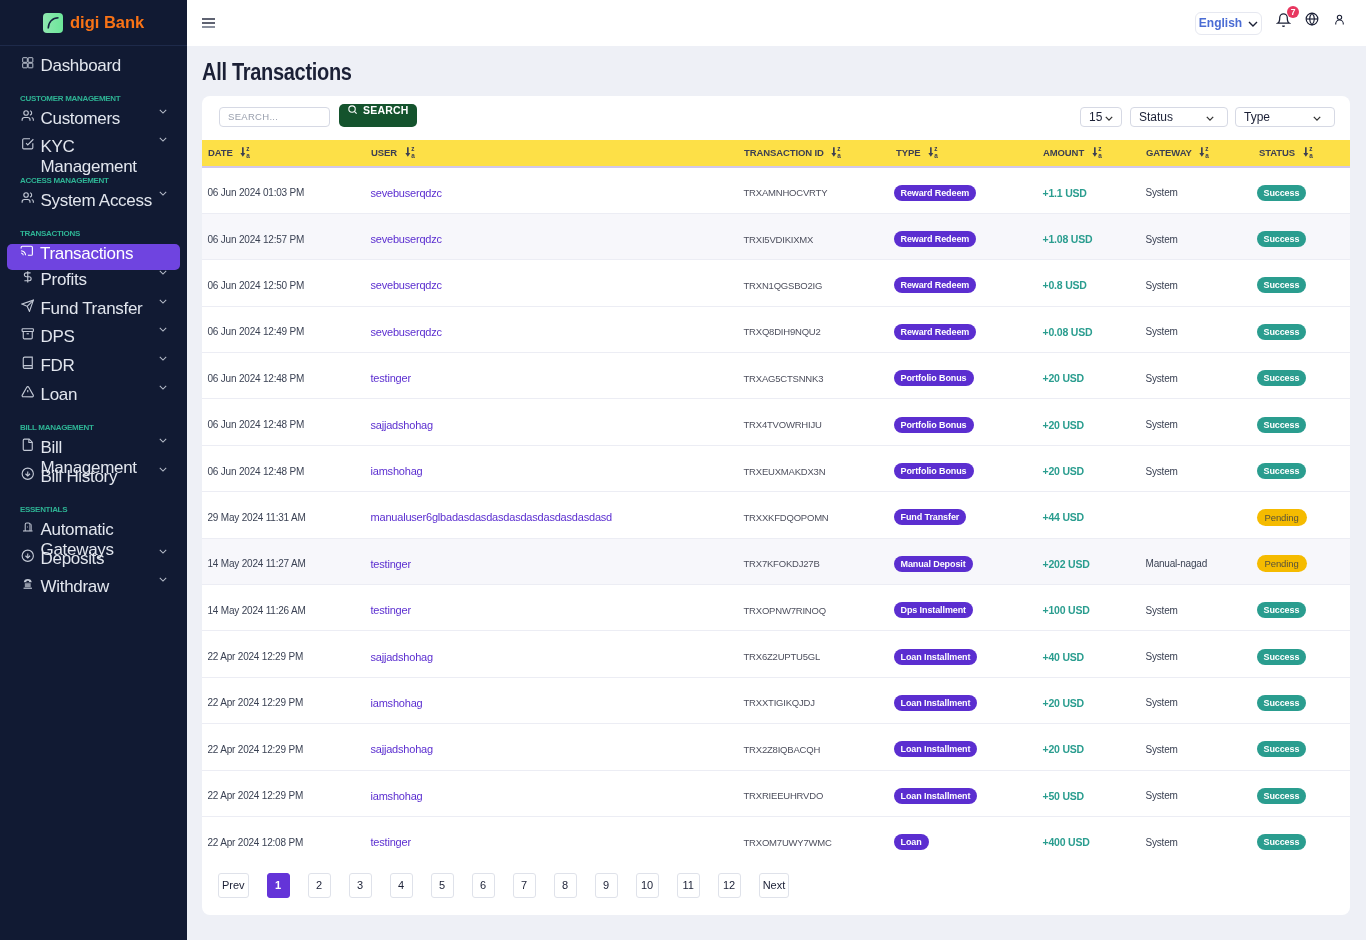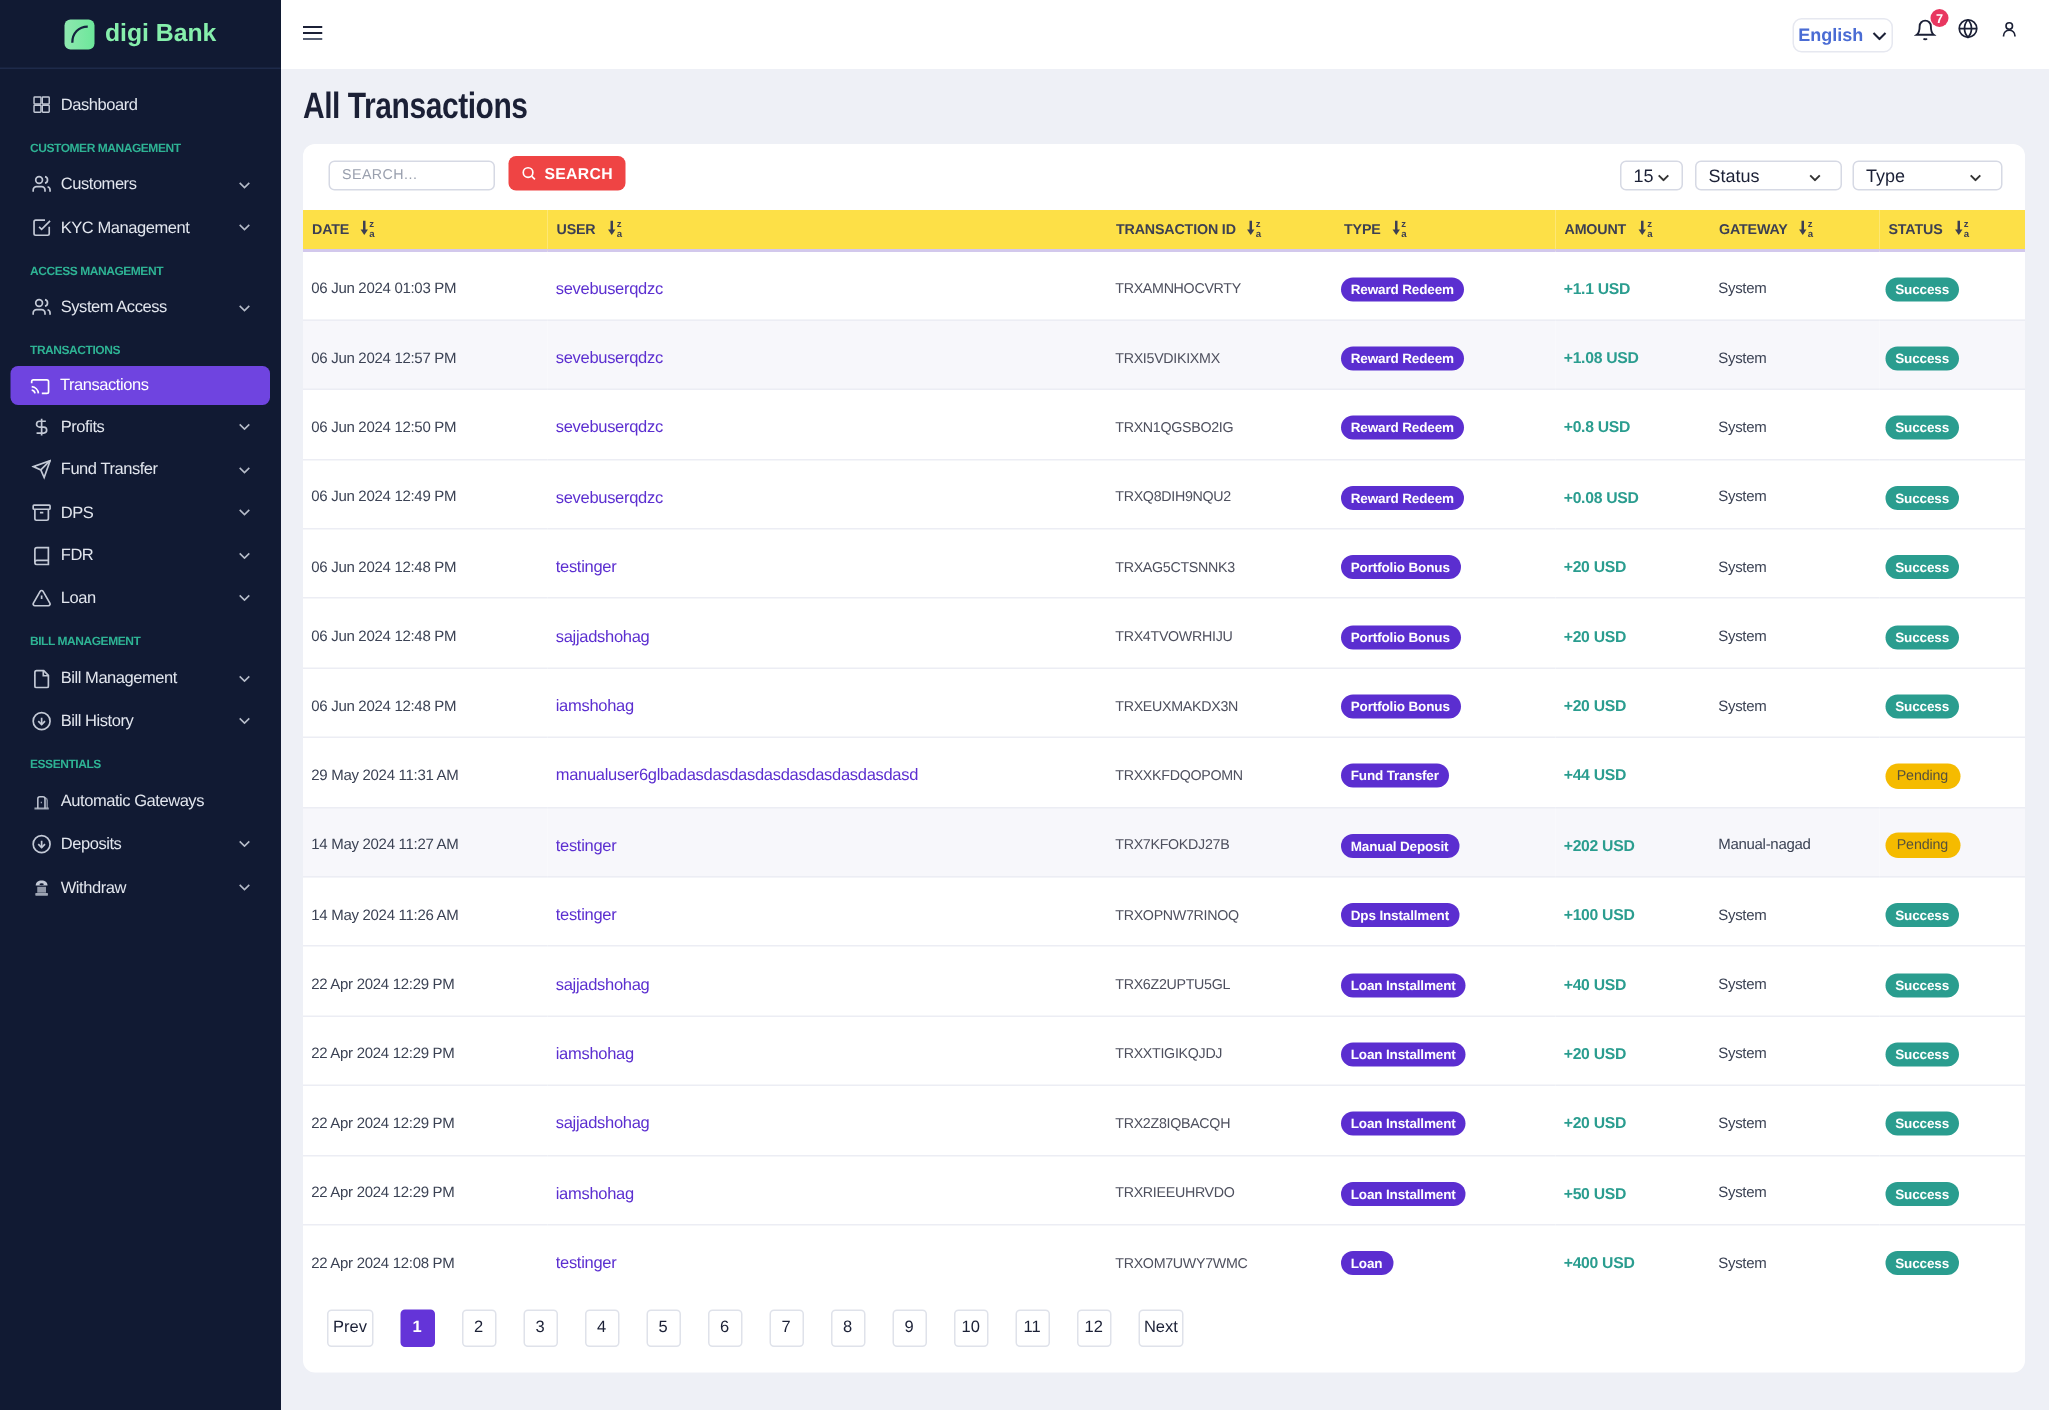--- a/index.html
+++ b/index.html
@@ -5,23 +5,23 @@
 <style>
 * { box-sizing: border-box; margin:0; padding:0; }
 html,body { width:1366px; height:940px; }
 body { font-family:"Liberation Sans",sans-serif; background:#eef0f6; overflow:hidden; }
 
 
 .sidebar { position:fixed; left:0; top:0; width:187px; height:940px; background:#111a33; z-index:5; }
 .logo { height:46px; display:flex; align-items:center; padding-left:43px; border-bottom:1px solid #1e2a4a; }
 .logo-sq { width:20px; height:20px; border-radius:4px; background:linear-gradient(90deg,#8fe8b0,#6ce79a); position:relative; margin-right:7px; }
 .logo-sq svg { position:absolute; left:0; top:0; }
-.logo-text { font-size:16.5px; font-weight:bold; color:#86efac; letter-spacing:0; }
+.logo-text { font-size:16.5px; font-weight:bold; color:#f97316; letter-spacing:0; }
 .nav { padding-top:9.5px; }
-.nav-item { display:flex; align-items:center; height:28.6px; padding:0 20px 0 20.5px; color:#e2e6ee; font-size:11px; letter-spacing:-0.3px; cursor:pointer; }
+.nav-item { display:flex; align-items:flex-start; height:28.6px; padding:0 20px 0 20.5px; color:#e2e6ee; font-size:17px; letter-spacing:-0.3px; cursor:pointer; }
 .nav-item > svg { width:13.5px; height:13.5px; margin-right:6.5px; flex:none; color:#c3c9d6; }
 .nav-item .lbl { flex:1; }
 .nav-item .chev { color:#b6bcc9; display:flex; }
 .nav-sec { font-size:8px; line-height:10px; font-weight:bold; letter-spacing:-0.3px; color:#2eb394; padding:10px 0 4.8px 20px; }
 .nav-active { background:#6f44e0; border-radius:5px; margin:0 7px; padding:0 7px 0 13px; height:26px; color:#fff; }
 .nav-active > svg { color:#fff; }
 
 
 .topbar { position:fixed; left:187px; top:0; right:0; height:46px; background:#fff; z-index:4; display:flex; align-items:center; }
 .burger { margin-left:15px; color:#1b2036; }
@@ -30,21 +30,21 @@
 .lang .chev { color:#1b2036; }
 .icon-btn { position:relative; color:#1b2036; display:flex; }
 .badge7 { position:absolute; top:-6px; right:-8px; background:#e83760; color:#fff; width:12px; height:12px; border-radius:50%; font-size:8.5px; font-weight:bold; display:flex; align-items:center; justify-content:center; }
 
 
 .content { position:absolute; left:187px; top:46px; width:1179px; }
 h1 { font-size:20px; line-height:23px; color:#1b2036; padding:16px 0 11px 15px; letter-spacing:-0.3px; transform:scaleY(1.22); transform-origin:15px 72%; }
 .card { margin:0 16px 0 15px; background:#fff; border-radius:8px; padding-top:8px; height:819px; position:relative; }
 .toolbar { display:flex; align-items:center; padding:0 15px 13px 17px; }
 .search-input { width:111px; height:20px; margin-top:2px; border:1px solid #d6d9e4; border-radius:4px; font-size:9.5px; color:#9aa0ae; padding-left:8px; display:flex; align-items:center; letter-spacing:0.3px; }
-.search-btn { margin-left:9px; height:23px; background:#ef4444; border-radius:5px; color:#fff; font-size:10.5px; font-weight:bold; display:flex; align-items:center; padding:0 8px; gap:5px; letter-spacing:0.2px; }
+.search-btn { margin-left:9px; height:23px; background:#14532d; border-radius:5px; color:#fff; font-size:10.5px; font-weight:bold; display:flex; align-items:flex-start; padding:0 8px; gap:5px; letter-spacing:0.2px; }
 .toolbar .spacer { flex:1; }
 .sel { border:1px solid #d6d9e4; border-radius:4px; height:20px; margin-top:2px; display:flex; align-items:center; justify-content:space-between; font-size:12px; color:#1b2036; padding:0 8px; margin-left:8px; }
 .sel .chev { color:#444; }
 
 
 table { border-collapse:collapse; width:100%; table-layout:fixed; }
 thead tr { background:#fde047; height:27px; } thead th { border-bottom:2px solid #d2c8ec; }
 th { font-size:9.5px; color:#3c3f52; text-align:left; padding-left:6px; font-weight:bold; letter-spacing:-0.1px; }
 th .sorter { display:inline-block; vertical-align:-2px; margin-left:5px; }
 td { font-size:10px; letter-spacing:-0.2px; color:#3b4254; padding:5px 0 0 5.5px; height:46.4px; border-top:1px solid #ecedf4; }

